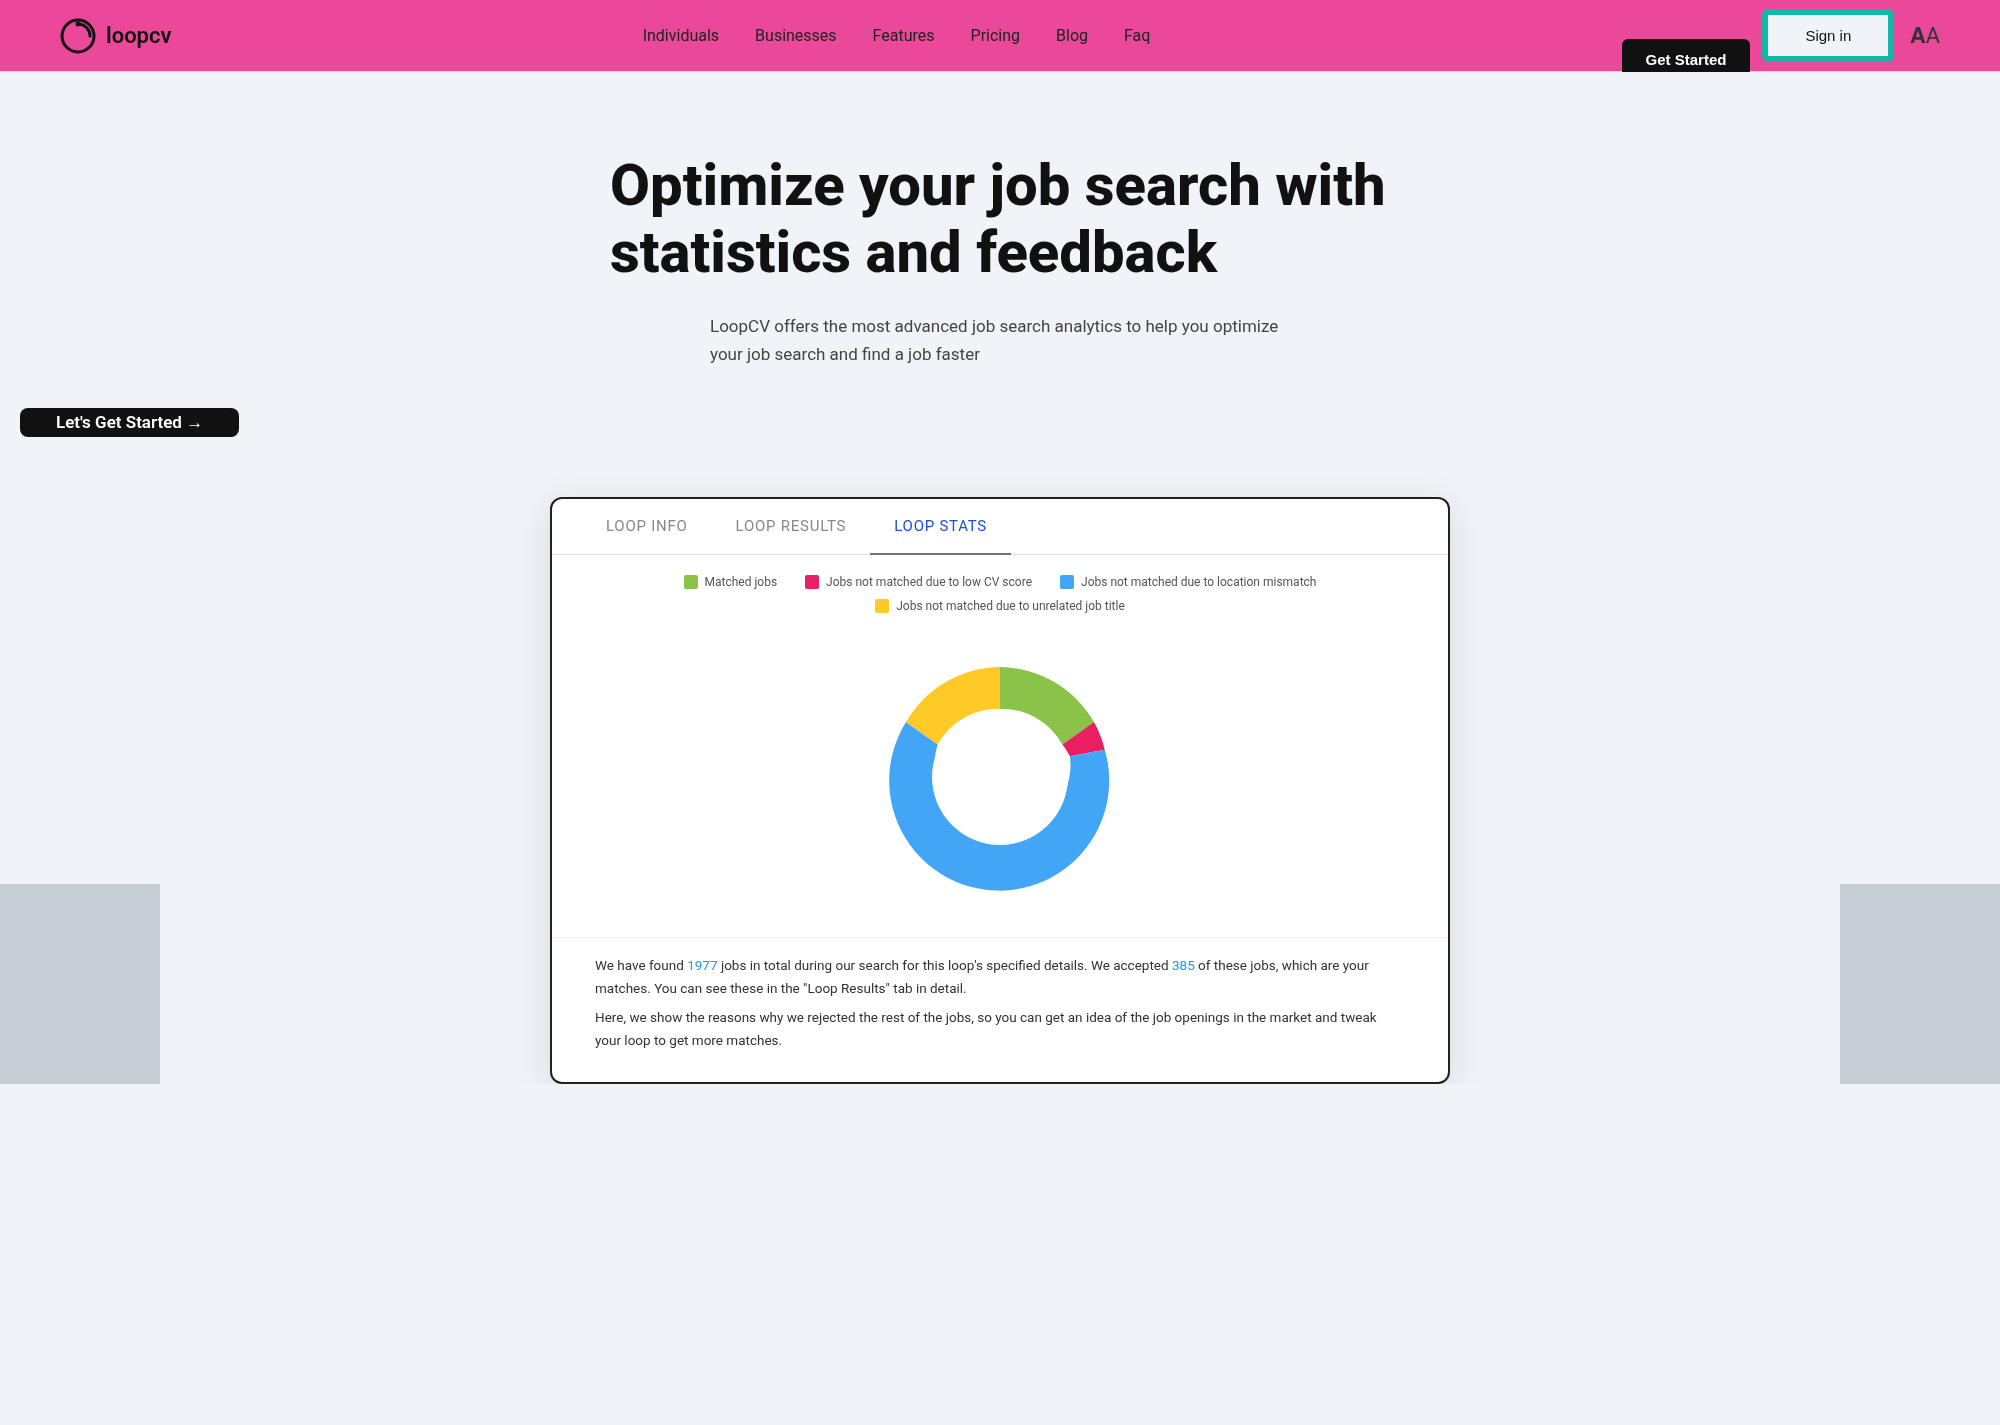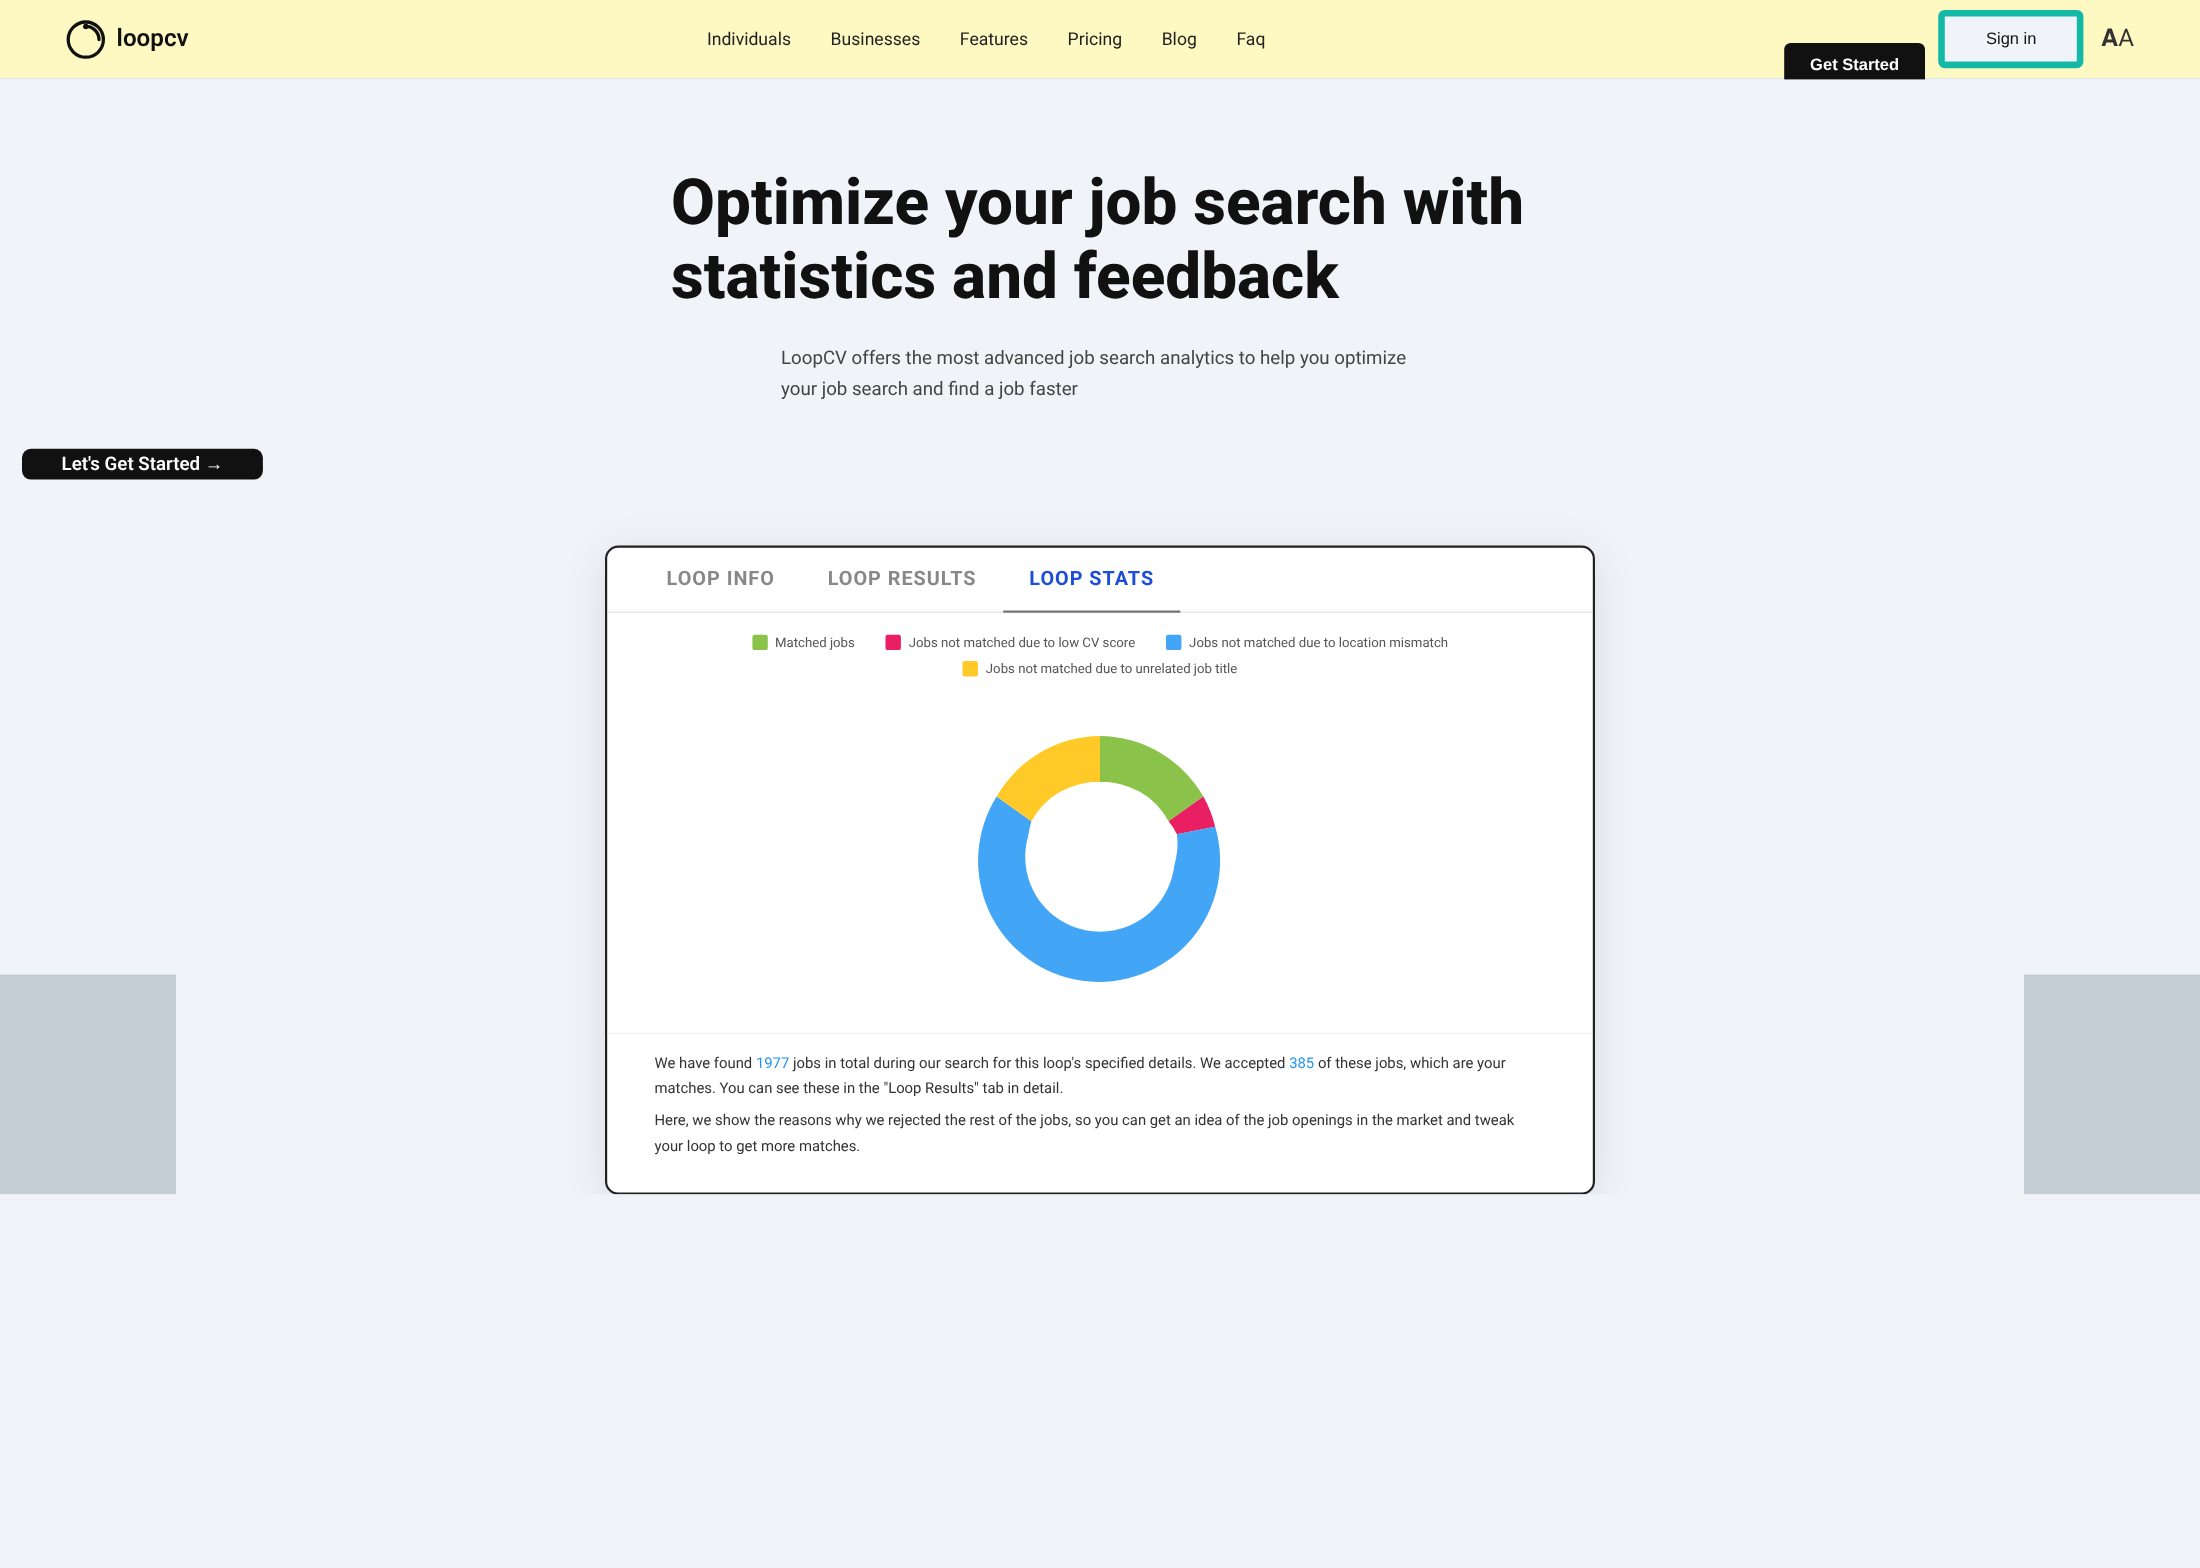--- a/index.html
+++ b/index.html
@@ -1,21 +1,21 @@
 <!DOCTYPE html>
 <html><head>
   <meta charset="utf-8">
   <style>
     * { margin: 0; padding: 0; box-sizing: border-box; }
     body { font-family: -apple-system, BlinkMacSystemFont, 'Segoe UI', Roboto, sans-serif; background: #f0f4f8; }
 
     
     nav {
       display: flex; align-items: center; justify-content: space-between;
-      padding: 0 60px; height: 72px; background: #fef9c3;
+      padding: 0 60px; height: 72px; background: #ec4899;
       border-bottom: 1px solid #d8e2ea;
     }
     .nav-logo { display: flex; align-items: center; gap: 10px; cursor: pointer; }
     .nav-logo-icon { width: 36px; height: 36px; }
     .nav-logo-text { font-size: 22px; font-weight: 600; color: #111; }
     .nav-links { display: flex; align-items: center; gap: 36px; }
     .nav-link { font-size: 16px; color: #222; text-decoration: none; cursor: pointer; }
     .nav-actions { display: flex; align-items: center; gap: 12px; }
     .btn-get-started {
       background: #111; color: #fff; border: none; padding: 12px 24px;
@@ -56,21 +56,21 @@
       width: 100%; max-width: 900px; overflow: hidden;
       box-shadow: 0 8px 40px rgba(0,0,0,0.10);
     }
 
     
     .tabs {
       display: flex; border-bottom: 1px solid #e0e0e0;
       padding: 0 30px;
     }
     .tab {
-      padding: 18px 24px; font-size: 18px; font-weight: 700;
+      padding: 18px 24px; font-size: 15px; font-weight: 400;
       color: #888; letter-spacing: 0.05em; cursor: pointer; text-transform: uppercase;
       border-bottom: 2px solid transparent; margin-bottom: -1px;
     }
     .tab.active { color: #1d4ed8; border-bottom: 2px solid #737373; }
 
     
     .legend {
       display: flex; flex-wrap: wrap; gap: 10px 28px;
       padding: 20px 30px 0; justify-content: center;
     }

